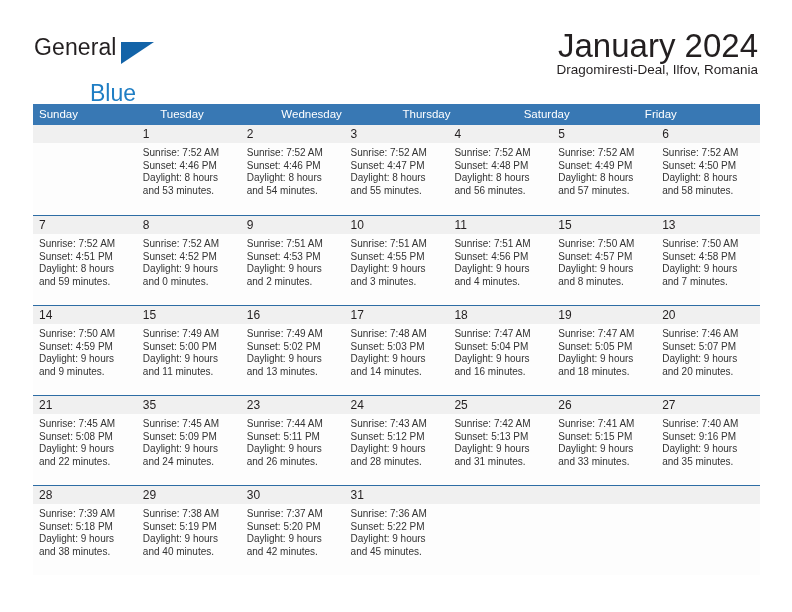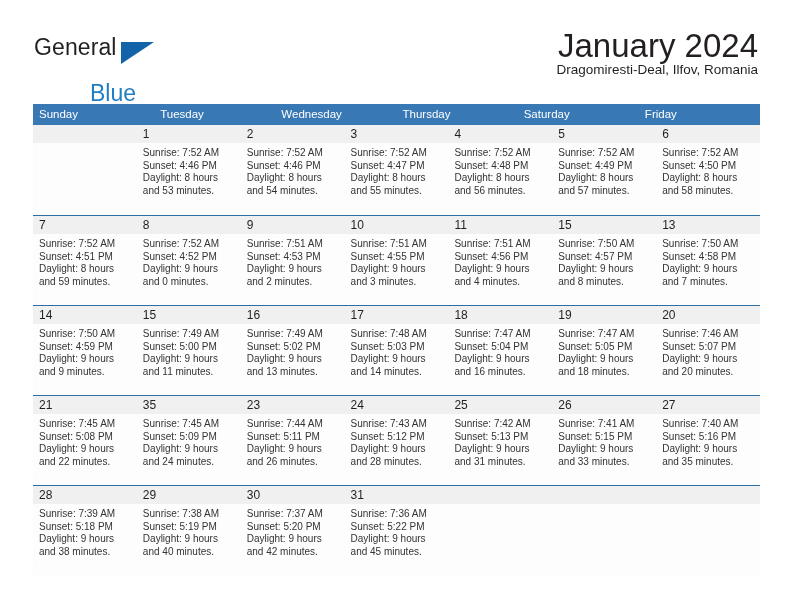--- a/index.html
+++ b/index.html
@@ -431,21 +431,21 @@
               <div>Sunrise: 7:41 AM</div>
               <div>Sunset: 5:15 PM</div>
               <div>Daylight: 9 hours</div>
               <div>and 33 minutes.</div>
             </div>
           </div>
           <div class="day-cell">
             <div class="day-number">27</div>
             <div class="day-info">
               <div>Sunrise: 7:40 AM</div>
-              <div>Sunset: 5:16 PM</div>
+              <div>Sunset: 9:16 PM</div>
               <div>Daylight: 9 hours</div>
               <div>and 35 minutes.</div>
             </div>
           </div>
         </div>
         <div class="week-row">
           <div class="day-cell">
             <div class="day-number">28</div>
             <div class="day-info">
               <div>Sunrise: 7:39 AM</div>

